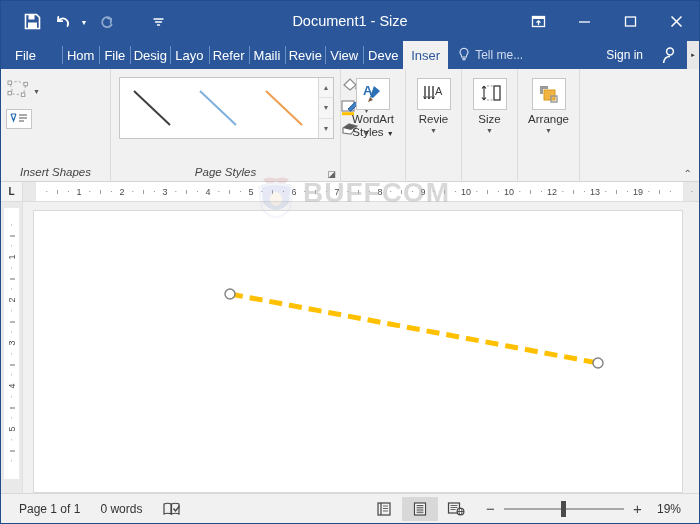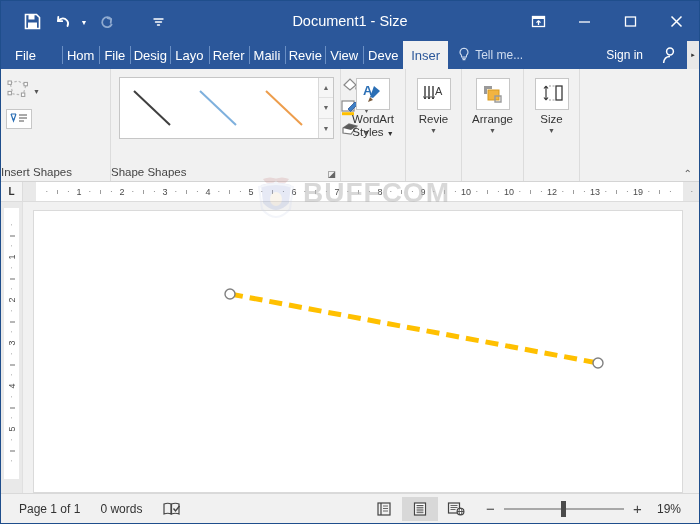--- a/index.html
+++ b/index.html
@@ -119,22 +119,24 @@
     padding-top: 4px;
   }
   .rgroup:last-of-type { border-right: none; }
   .rgroup-body {
     flex: 1;
     display: flex; align-items: flex-start;
     padding: 2px 5px 0 5px;
   }
   .rgroup-label {
     height: 18px; line-height: 18px;
+    text-align: center;
     font-size: 11.5px; color: #444;
     white-space: nowrap;
+    font-style: italic;
   }
 
   .bigbtn {
     display: flex; flex-direction: column; align-items: center;
     justify-content: flex-start;
     padding: 3px 6px 0 6px;
     min-width: 52px;
   }
   .bigbtn .lbl {
     font-size: 11.5px; color: #333; text-align: center; line-height: 13px;
@@ -456,21 +458,21 @@
             <span>
               <svg width="20" height="16" viewBox="0 0 20 16">
                 <path d="M3 6 L9 2 L17 4 L11 12 L3 11 Z" fill="#fff" stroke="#7a7a7a" stroke-width="1.2"></path>
                 <path d="M3 6 L9 2 L17 4 L11 8 Z" fill="#5a5a5a"></path>
               </svg>
             </span>
             <span class="mini-caret">▼</span>
           </div>
         </div>
       </div>
-      <div class="rgroup-label">Shape Shapes</div>
+      <div class="rgroup-label">Page Styles</div>
       <div class="dlg-launcher">◪</div>
     </div>
 
     <div class="rgroup" style="width:65px">
       <div class="rgroup-body" style="justify-content:center">
         <div class="bigbtn">
           <span class="icon-box" style="width:34px;height:32px">
             <svg width="26" height="24" viewBox="0 0 26 24">
               <text x="3" y="13" font-family="Liberation Sans, sans-serif" font-size="13" font-weight="bold" fill="#2b6fb5">A</text>
               <path d="M14 4 l6 5 l-7 7 l-3 -1 z" fill="#2b6fb5"></path>
@@ -494,49 +496,49 @@
               <text x="14" y="12" font-family="Liberation Sans, sans-serif" font-size="11" fill="#3a3a3a">A</text>
             </svg>
           </span>
           <span class="lbl">Revie</span>
           <span class="dncaret">▼</span>
         </div>
       </div>
       <div class="rgroup-label"></div>
     </div>
 
-    <div class="rgroup" style="width:62px">
-      <div class="rgroup-body" style="justify-content:center">
-        <div class="bigbtn">
-          <span class="icon-box" style="width:34px;height:32px">
-            <svg width="26" height="22" viewBox="0 0 26 22">
-              <path d="M4 3 h8 v3 h-5 v5 h-3 z" fill="#9a9a9a"></path>
-              <rect x="8" y="7" width="11" height="10" fill="#f2b441" stroke="#d89a20" stroke-width="1"></rect>
-              <path d="M15 13 h6 v6 h-6 z" fill="none" stroke="#9a9a9a" stroke-width="1.4"></path>
-            </svg>
-          </span>
-          <span class="lbl">Arrange</span>
-          <span class="dncaret">▼</span>
-        </div>
-      </div>
-      <div class="rgroup-label"></div>
-    </div>
-
     <div class="rgroup" style="width:56px">
       <div class="rgroup-body" style="justify-content:center">
         <div class="bigbtn">
           <span class="icon-box" style="width:34px;height:32px">
             <svg width="26" height="22" viewBox="0 0 26 22">
               <path d="M7 3 v14 M7 3 l-2 2.5 M7 3 l2 2.5 M7 17 l-2 -2.5 M7 17 l2 -2.5" stroke="#3a3a3a" stroke-width="1.2" fill="none"></path>
               <path d="M10 3 h2 M13.5 3 h2" stroke="#9a9a9a" stroke-width="1.1"></path>
               <path d="M10 17 h2 M13.5 17 h2" stroke="#9a9a9a" stroke-width="1.1"></path>
               <rect x="17" y="3" width="6" height="14" fill="none" stroke="#3a3a3a" stroke-width="1.3"></rect>
             </svg>
           </span>
           <span class="lbl">Size</span>
+          <span class="dncaret">▼</span>
+        </div>
+      </div>
+      <div class="rgroup-label"></div>
+    </div>
+
+    <div class="rgroup" style="width:62px">
+      <div class="rgroup-body" style="justify-content:center">
+        <div class="bigbtn">
+          <span class="icon-box" style="width:34px;height:32px">
+            <svg width="26" height="22" viewBox="0 0 26 22">
+              <path d="M4 3 h8 v3 h-5 v5 h-3 z" fill="#9a9a9a"></path>
+              <rect x="8" y="7" width="11" height="10" fill="#f2b441" stroke="#d89a20" stroke-width="1"></rect>
+              <path d="M15 13 h6 v6 h-6 z" fill="none" stroke="#9a9a9a" stroke-width="1.4"></path>
+            </svg>
+          </span>
+          <span class="lbl">Arrange</span>
           <span class="dncaret">▼</span>
         </div>
       </div>
       <div class="rgroup-label"></div>
     </div>
 
     <div style="flex:1"></div>
     <div class="collapse-ribbon">⌃</div>
   </div>
 

